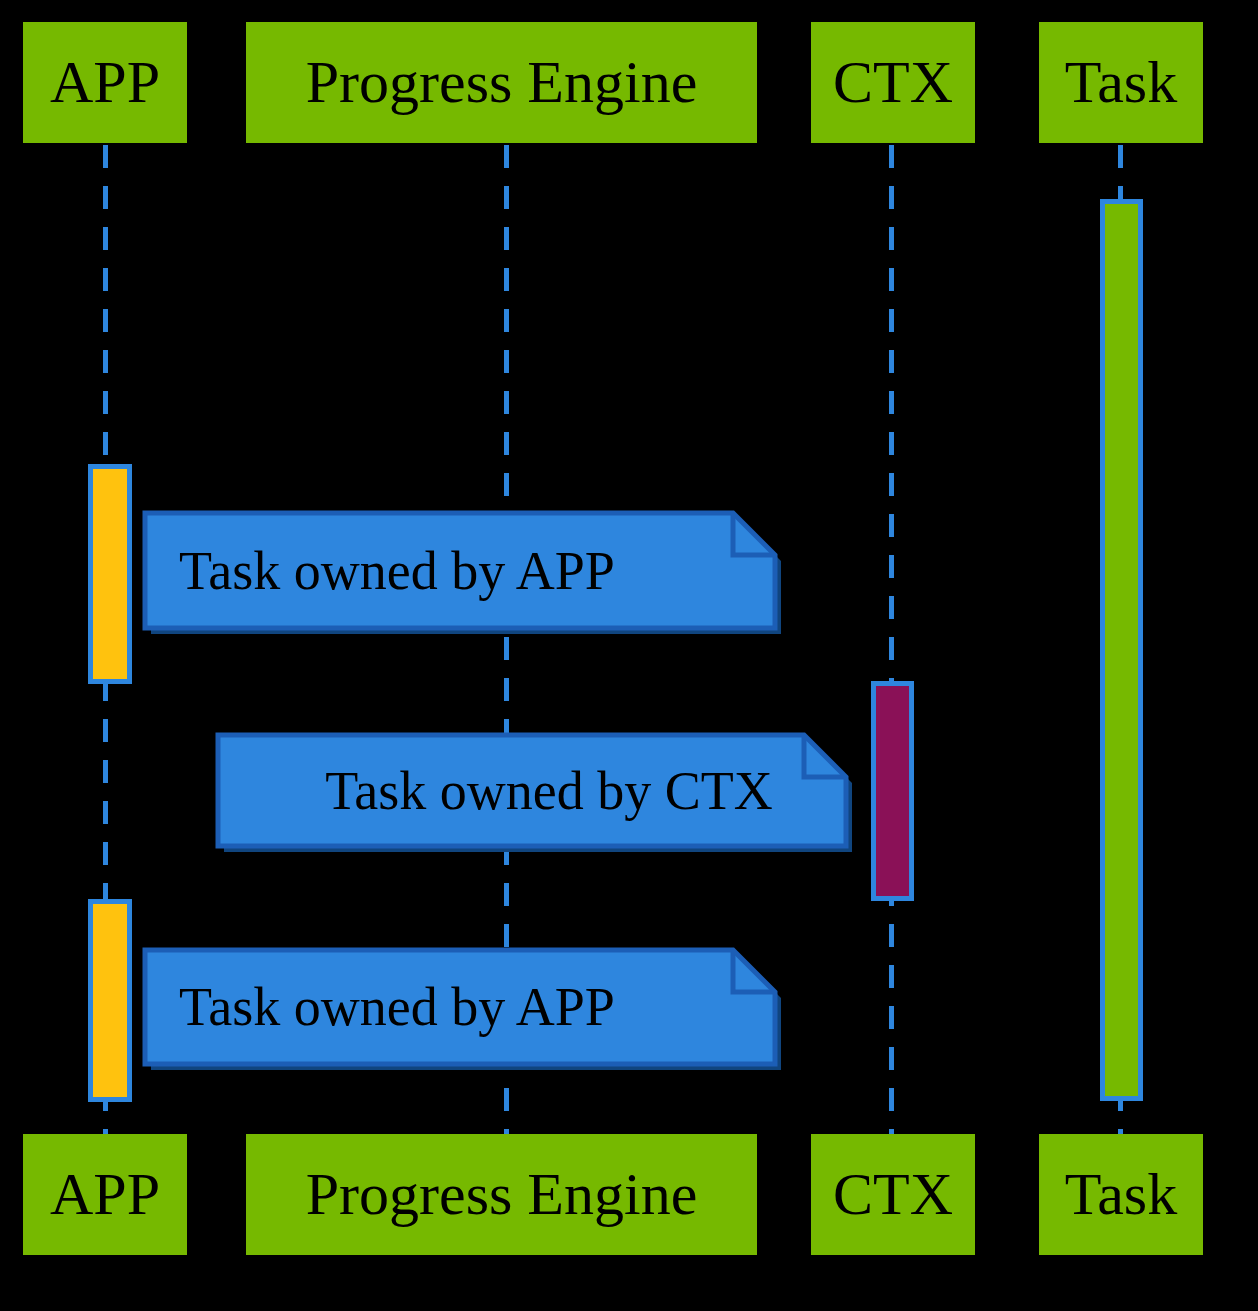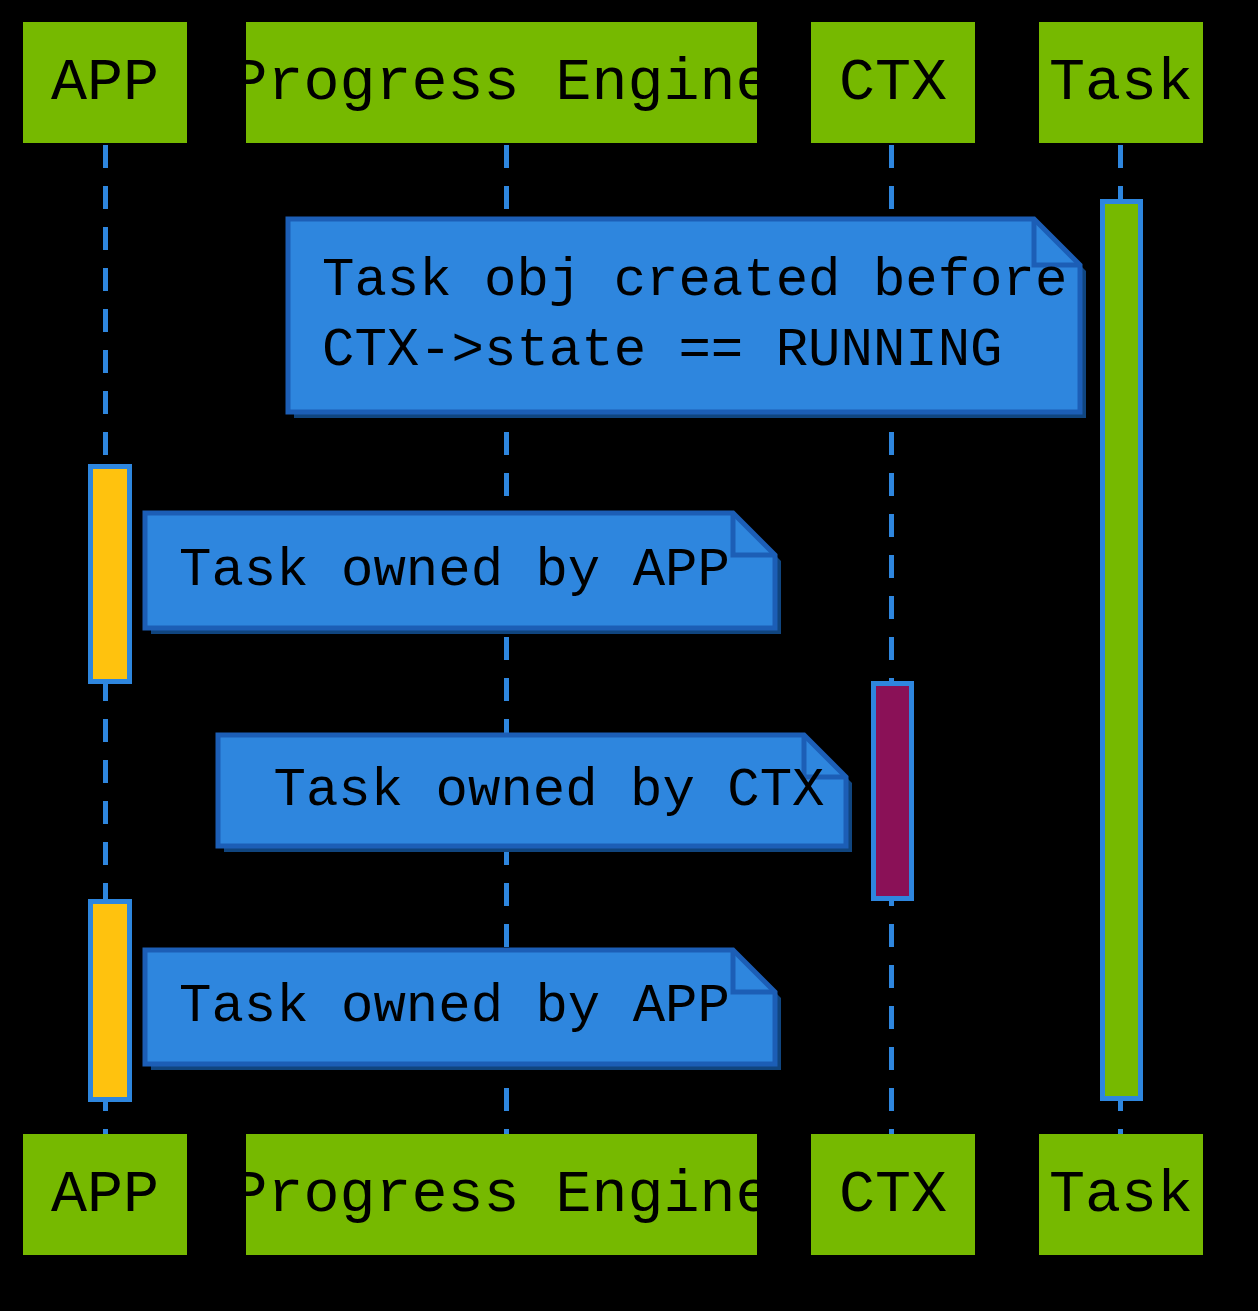--- a/index.html
+++ b/index.html
@@ -2,21 +2,21 @@
 <html><head>
 <meta charset="utf-8">
 <style>
   html,body{margin:0;padding:0;background:#000;}
   .diagram{
     position:relative;
     width:1258px;
     height:1311px;
     background:#000;
     overflow:hidden;
-    font-family:Liberation Mono, monospace;
+    font-family:Liberation Serif, serif;
   }
   .lifeline{
     position:absolute;
     width:5px;
     background:repeating-linear-gradient(to bottom,#2e86de 0 23px,transparent 23px 41px);
     z-index:1;
   }
   .participant{
     position:absolute;
     background:#76b900;
@@ -95,31 +95,20 @@
   </div>
   <div class="participant" style="left:1039px; top:1134px; width:164px; height:121px;">
     <span>Task</span>
   </div>
 
   <div class="activation act-green" style="left:1100px; top:199px; width:43px; height:902px;"></div>
   <div class="activation act-yellow" style="left:88px; top:464px; width:44px; height:220px;"></div>
   <div class="activation act-magenta" style="left:871px; top:681px; width:43px; height:220px;"></div>
   <div class="activation act-yellow" style="left:88px; top:899px; width:44px; height:203px;"></div>
 
-  <div class="note" style="left:288px; top:219px; width:792px; height:193px;">
-    <svg width="800" height="201" viewBox="0 0 800 201" aria-hidden="true">
-      <polygon points="6,6 752,6 798,52 798,199 6,199" fill="#10457f"></polygon>
-      <polygon points="0,0 746,0 792,46 792,193 0,193" fill="#2e86de" stroke="#1c5eb6" stroke-width="5"></polygon>
-      <polyline points="746,0 746,46 792,46" fill="none" stroke="#1c5eb6" stroke-width="5"></polyline>
-    </svg>
-    <div class="note-text">
-      <span>Task obj created before</span>
-      <span>CTX-&gt;state == RUNNING</span>
-    </div>
-  </div>
 
   <div class="note" style="left:145px; top:513px; width:630px; height:115px;">
     <svg width="638" height="123" viewBox="0 0 638 123" aria-hidden="true">
       <polygon points="6,6 594,6 636,48 636,121 6,121" fill="#10457f"></polygon>
       <polygon points="0,0 588,0 630,42 630,115 0,115" fill="#2e86de" stroke="#1c5eb6" stroke-width="5"></polygon>
       <polyline points="588,0 588,42 630,42" fill="none" stroke="#1c5eb6" stroke-width="5"></polyline>
     </svg>
     <div class="note-text">
       <span>Task owned by APP</span>
     </div>

